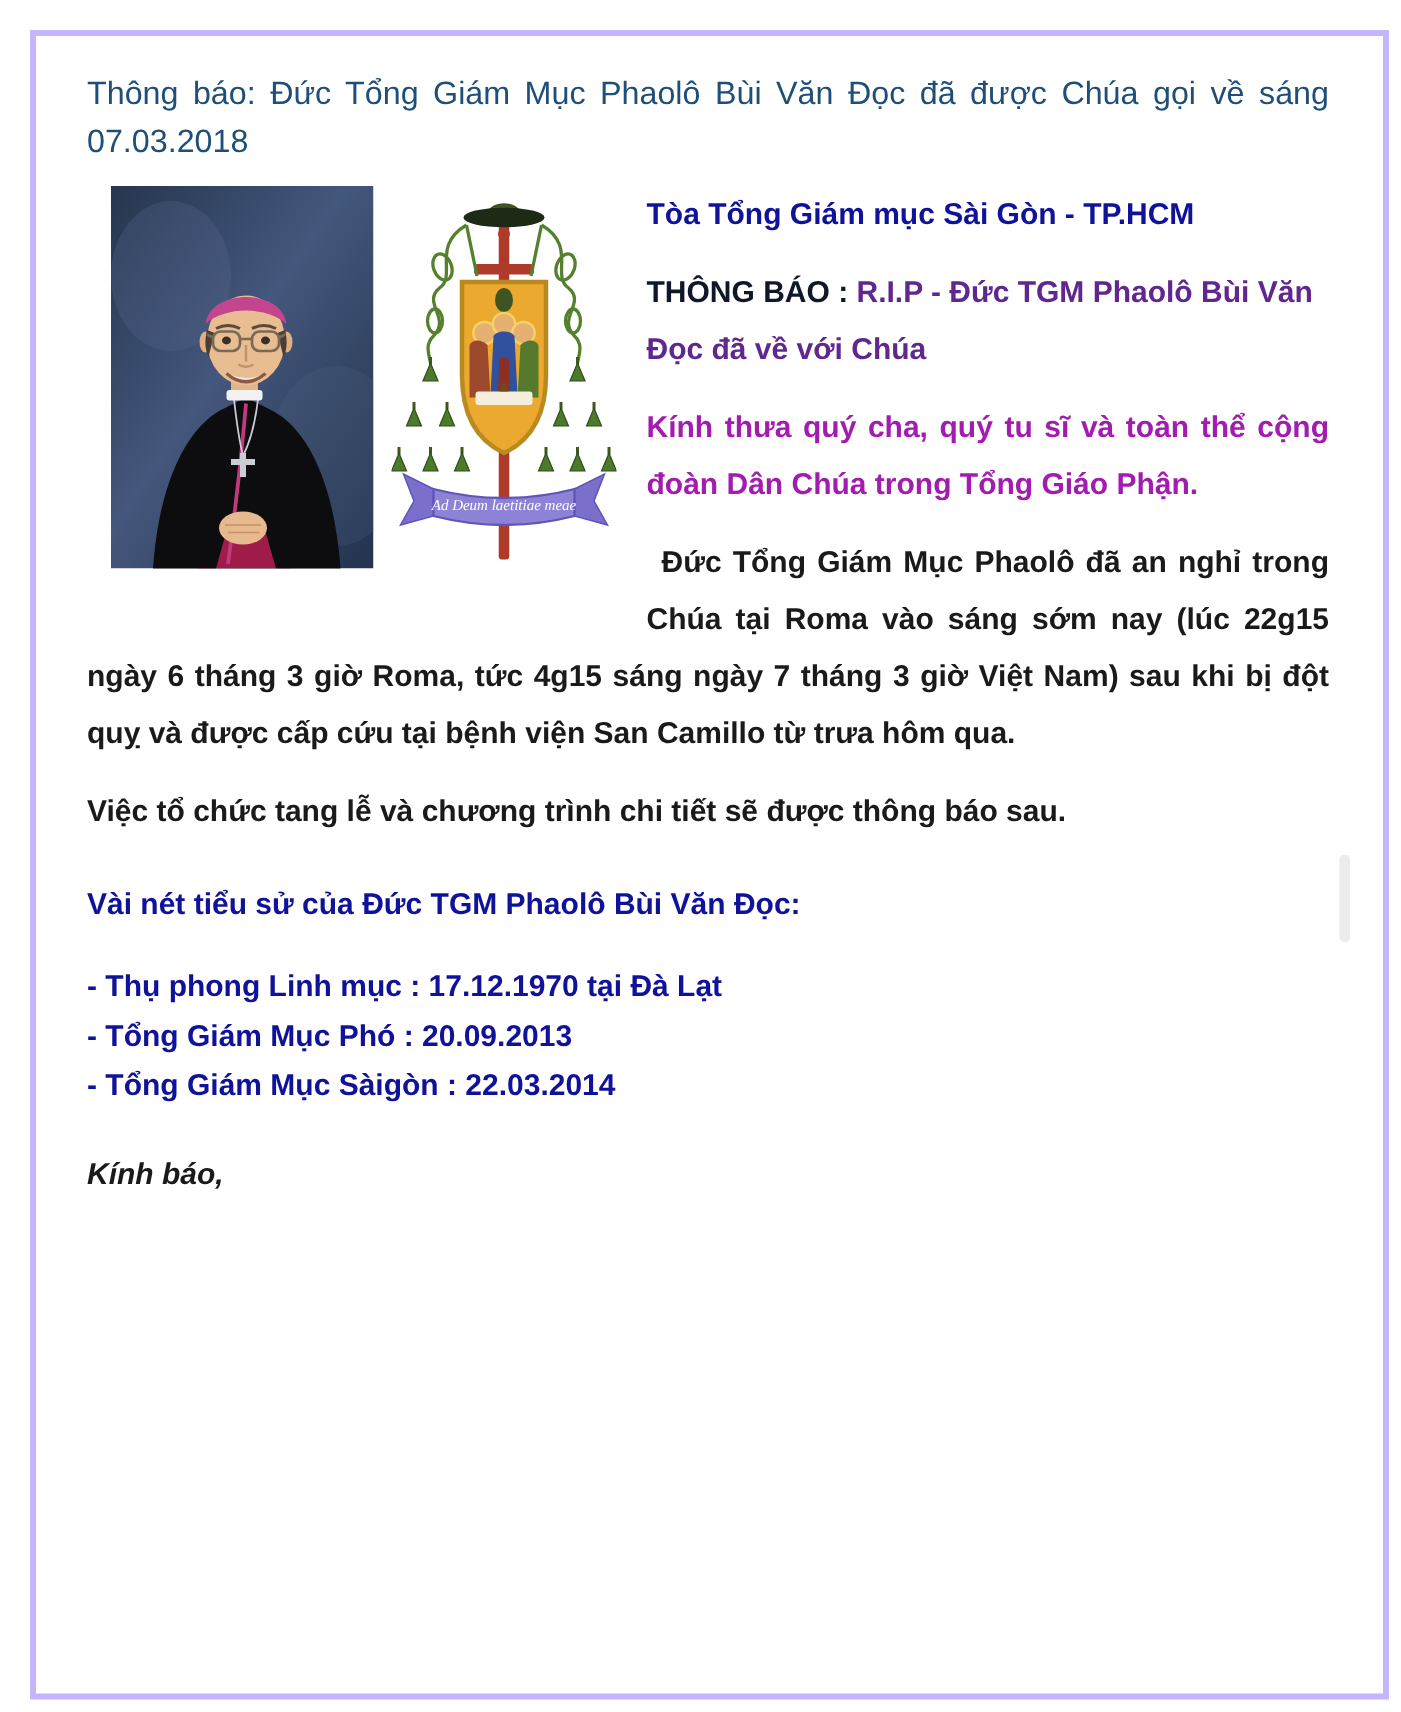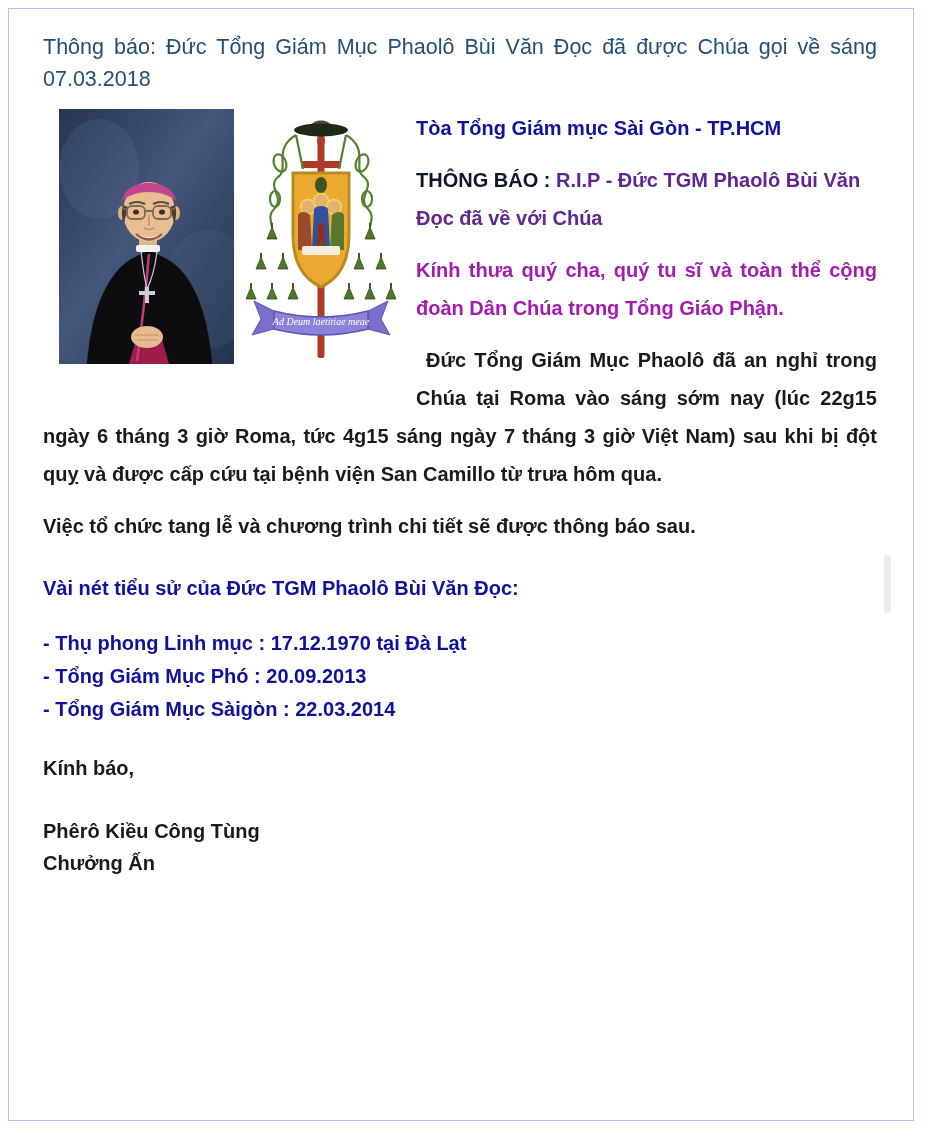--- a/index.html
+++ b/index.html
@@ -1,18 +1,18 @@
 <!DOCTYPE html>
 <html><head>
 <meta charset="utf-8">
 <style>
   html,body{margin:0;padding:0;background:#fff;}
   body{font-family:"Liberation Sans","DejaVu Sans",sans-serif;}
   .frame{
-    margin:8px; border:1px solid #c4b5fd; width:906px; height:1113px;
+    margin:20px; border:4px solid #c4b5fd; width:906px; height:1113px;
     box-sizing:border-box; background:#fff; position:relative; overflow:hidden;
   }
   .content{padding:14px 36px 20px 34px;}
   .title{
     color:#1F4E79; font-size:21.5px; line-height:32px; font-weight:normal;
     text-align:justify; margin:8px 0 14px 0;
   }
   .date{
     color:#9C9C9C; font-size:13.5px; margin:0 0 28px 12px; font-weight:normal;
   }
@@ -27,21 +27,21 @@
   .red{color:#0f172a;}
   .purple{color:#60278F;}
   .darktxt{color:#a21caf;}
   .blacktxt{color:#1A1A1A;}
   .justify{text-align:justify;}
   .indent{text-indent:10px;}
   p.funeral{margin-bottom:24px;}
   p.bio-head{margin-bottom:20px;}
   .bio{margin:0 0 26px 0;}
   .bio div{font-size:20px; line-height:33px; font-weight:bold; color:#10129A;}
-  p.closing{margin-bottom:30px; line-height:33px;}
+  p.closing{margin-bottom:30px; line-height:33px;font-style:italic;}
   .sig div{font-size:20px; line-height:32px; font-weight:bold; color:#1A1A1A;}
   .scroll-ghost{
     position:absolute; right:22px; top:546px; width:7px; height:58px;
     background:#ECECEC; border-radius:3px;
   }
 </style>
 </head>
 <body>
 
 <div class="frame">
@@ -198,22 +198,18 @@
       <p class="navy bio-head">Vài nét tiểu sử của Đức TGM Phaolô Bùi Văn Đọc:</p>
 
       <div class="bio">
         <div>- Thụ phong Linh mục : 17.12.1970 tại Đà Lạt</div>
         <div>- Tổng Giám Mục Phó : 20.09.2013</div>
         <div>- Tổng Giám Mục Sàigòn : 22.03.2014</div>
       </div>
 
       <p class="blacktxt closing">Kính báo,</p>
 
-      <div class="sig">
-        <div>Phêrô Kiều Công Tùng</div>
-        <div>Chưởng Ấn</div>
-      </div>
 
     </div>
   </div>
 
   <div class="scroll-ghost"></div>
 </div>
 
 </body></html>

